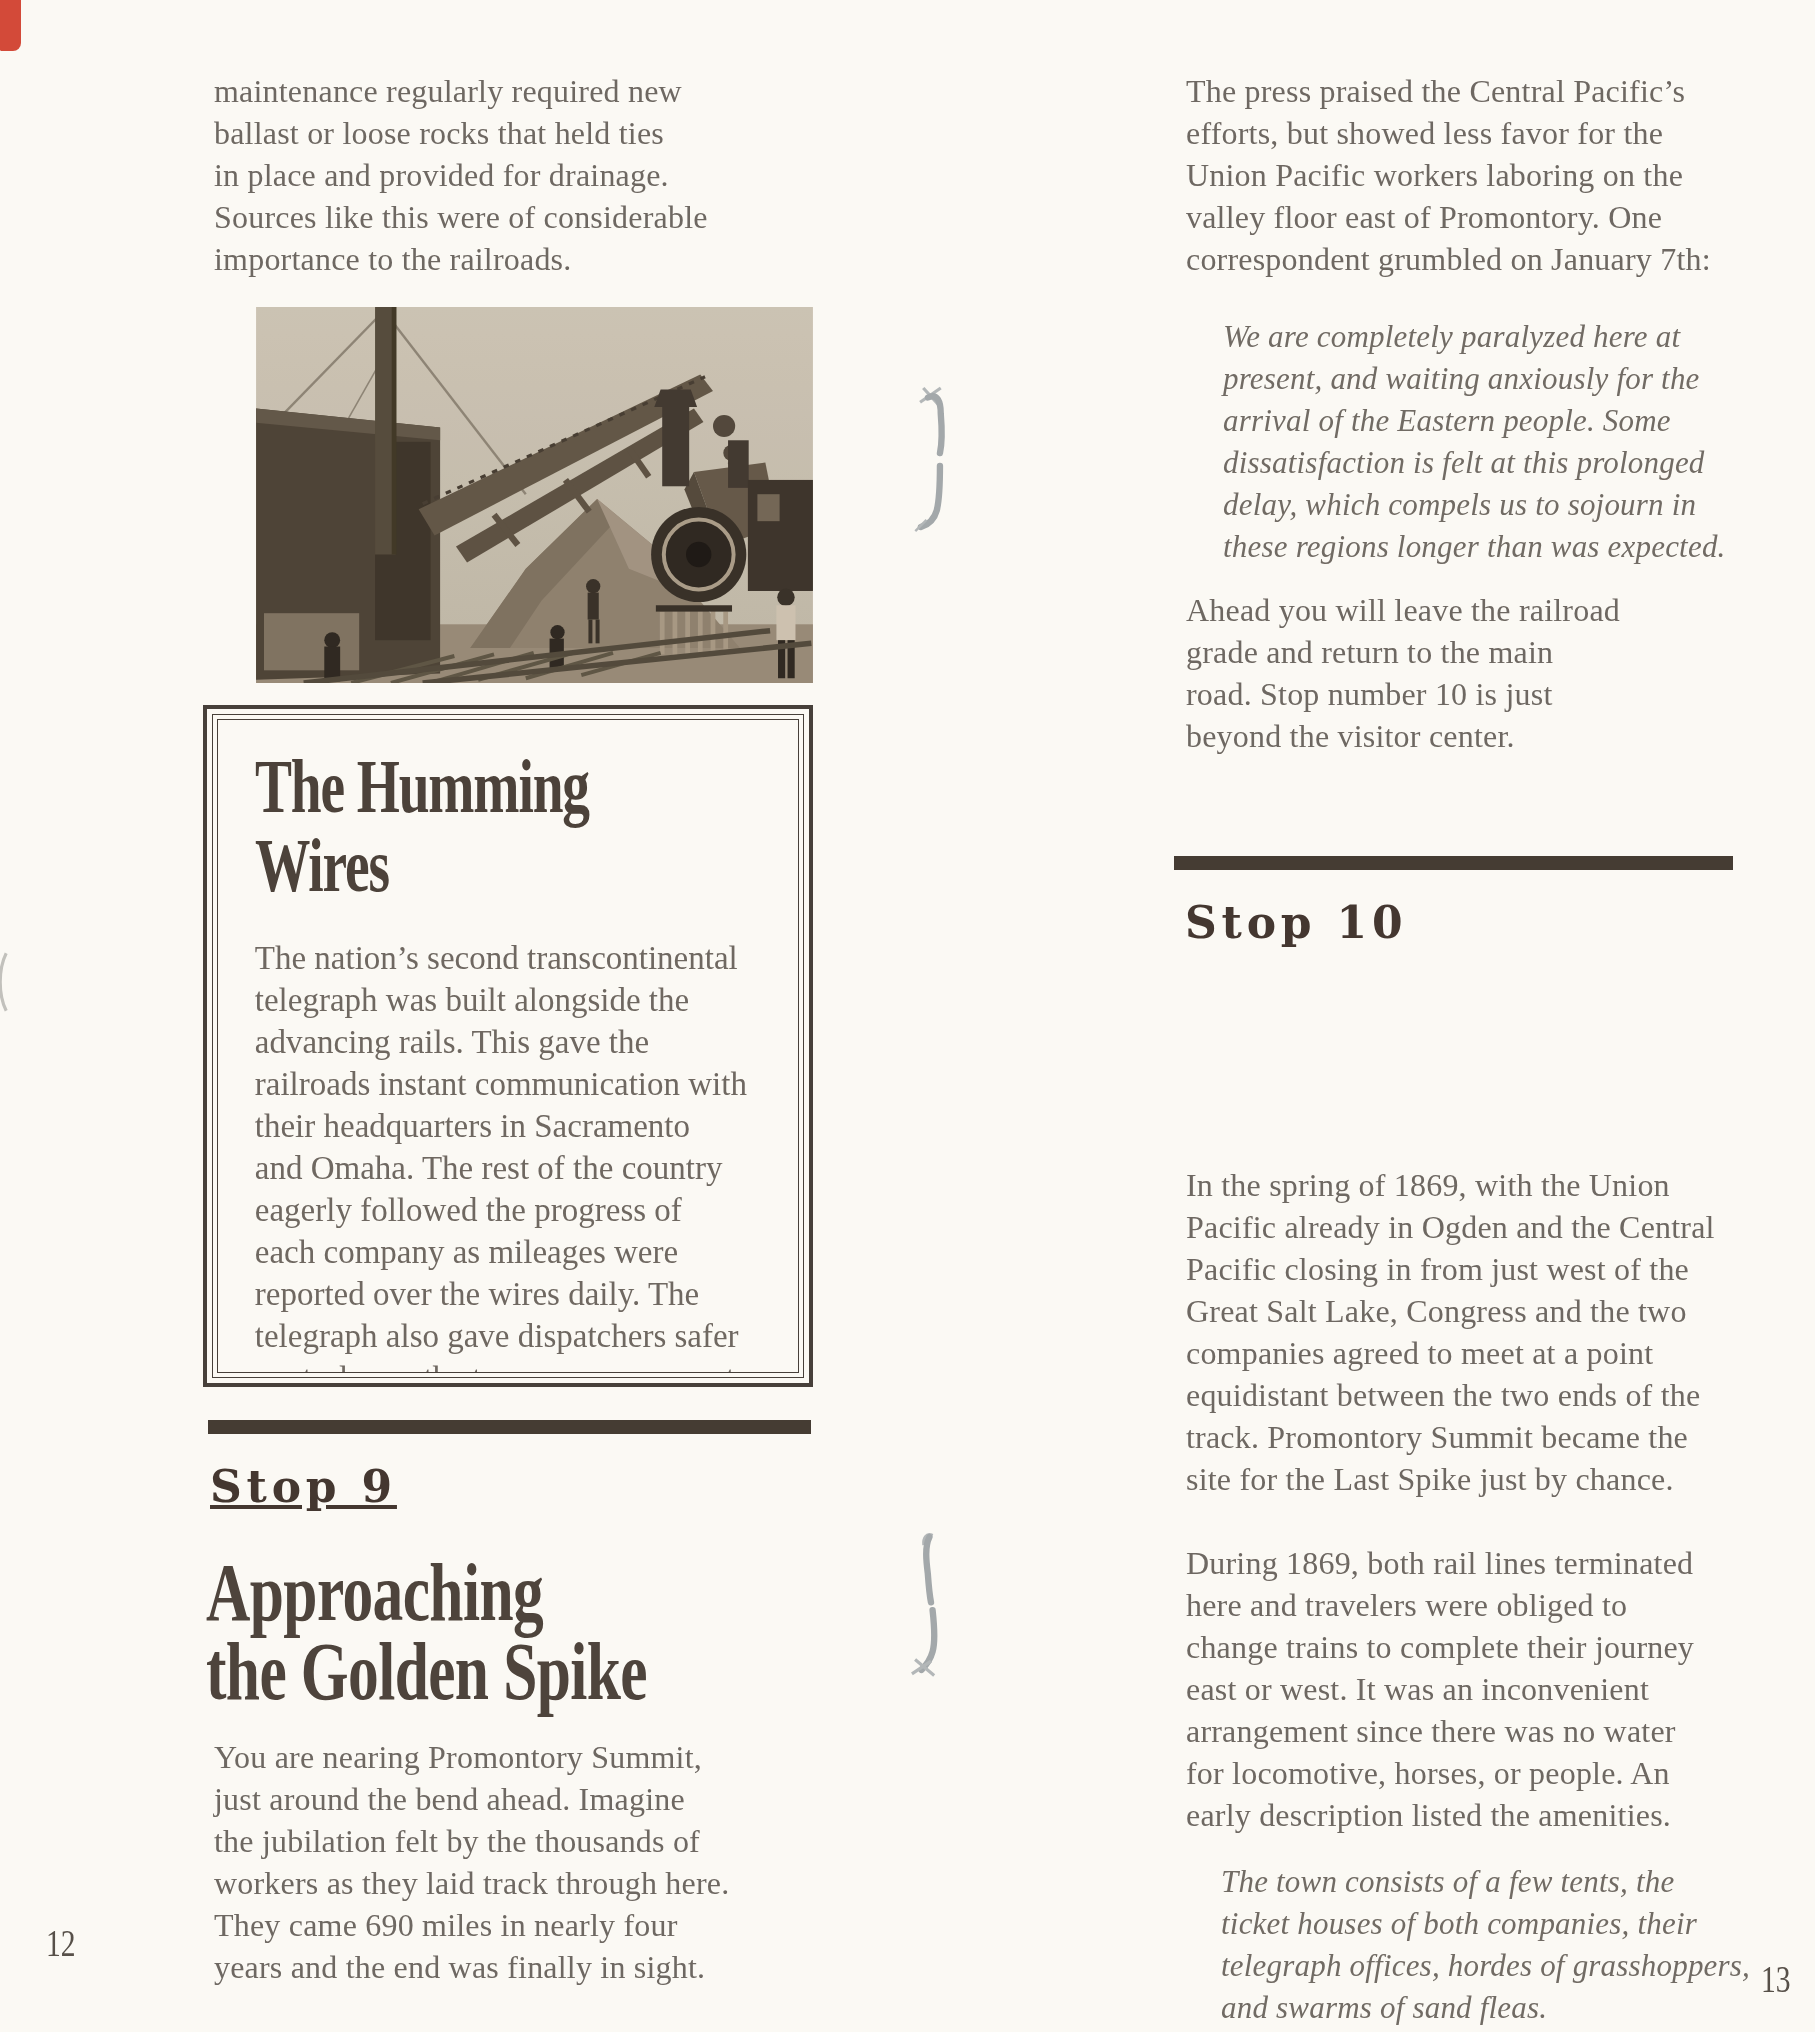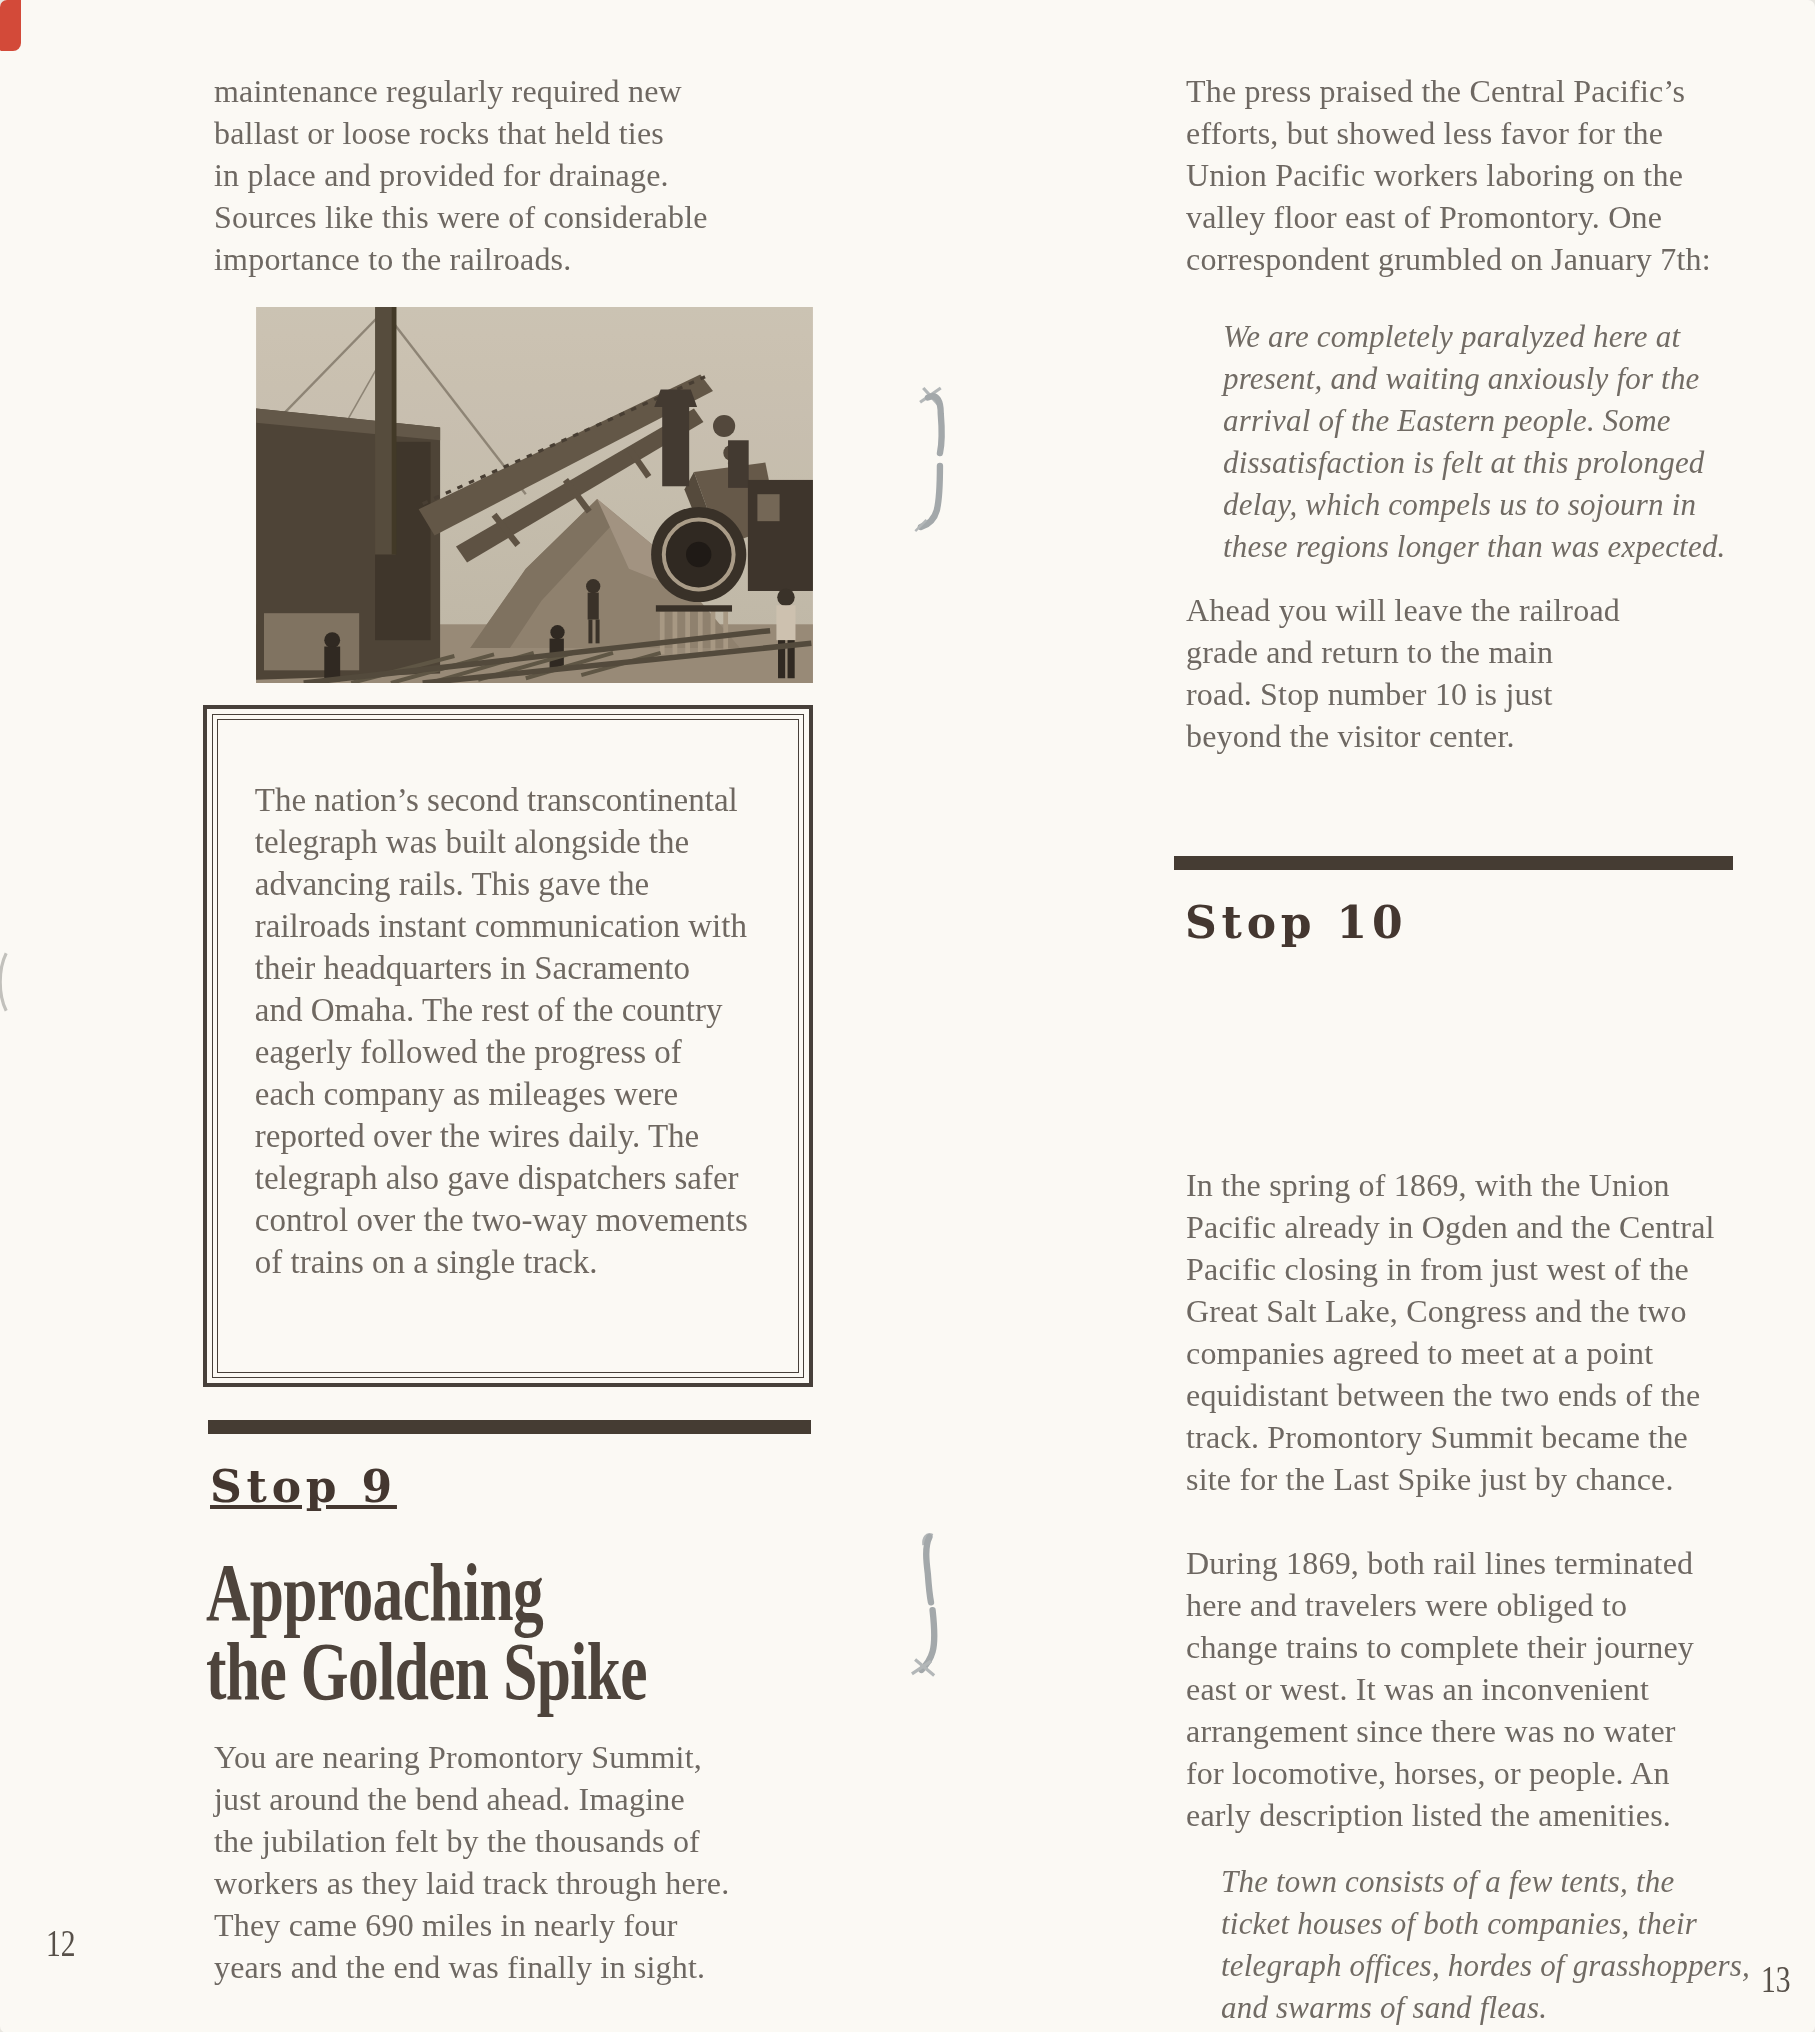--- a/index.html
+++ b/index.html
@@ -1,18 +1,18 @@
 <!DOCTYPE html>
 <html style="font-size:12.7px"><head>
 <meta charset="utf-8">
 <style>
   html,body{margin:0;padding:0;background:#e8e6e0;}
   #canvas{
     position:relative;width:1815px;height:2033px;background:#fbf9f4;
-    overflow:hidden;font-family:"Liberation Serif",serif;border-radius:7px;
+    overflow:hidden;font-family:"Liberation Serif",serif;
   }
   .p{
     position:absolute;white-space:pre-line;color:#6e6862;
     font-size:32px;line-height:42px;letter-spacing:0.2px;
   }
   .quote{
     font-style:italic;font-size:31px;line-height:42px;color:#716b64;
   }
   .caption{
     font-style:italic;font-weight:bold;font-size:23px;line-height:30px;color:#6d6761;
@@ -147,20 +147,23 @@
         <line x1="60" y1="474" x2="648" y2="408" stroke="#4a4336" stroke-width="7"></line>
         <line x1="210" y1="474" x2="700" y2="424" stroke="#4a4336" stroke-width="7"></line>
       </g>
       <rect x="0" y="0" width="702" height="474" fill="#b9a88e" opacity="0.08"></rect>
     </svg>
   </div>
 
   <div id="hw-box">
     <div class="box-mid">
         <div class="box-in">
+      <div id="hw-title">
+        <span class="cond" style="transform:scaleX(.72);">The Humming Wires</span>
+      </div>
       <div id="hw-body">The nation’s second transcontinental
 telegraph was built alongside the
 advancing rails. This gave the
 railroads instant communication with
 their headquarters in Sacramento
 and Omaha. The rest of the country
 eagerly followed the progress of
 each company as mileages were
 reported over the wires daily. The
 telegraph also gave dispatchers safer

